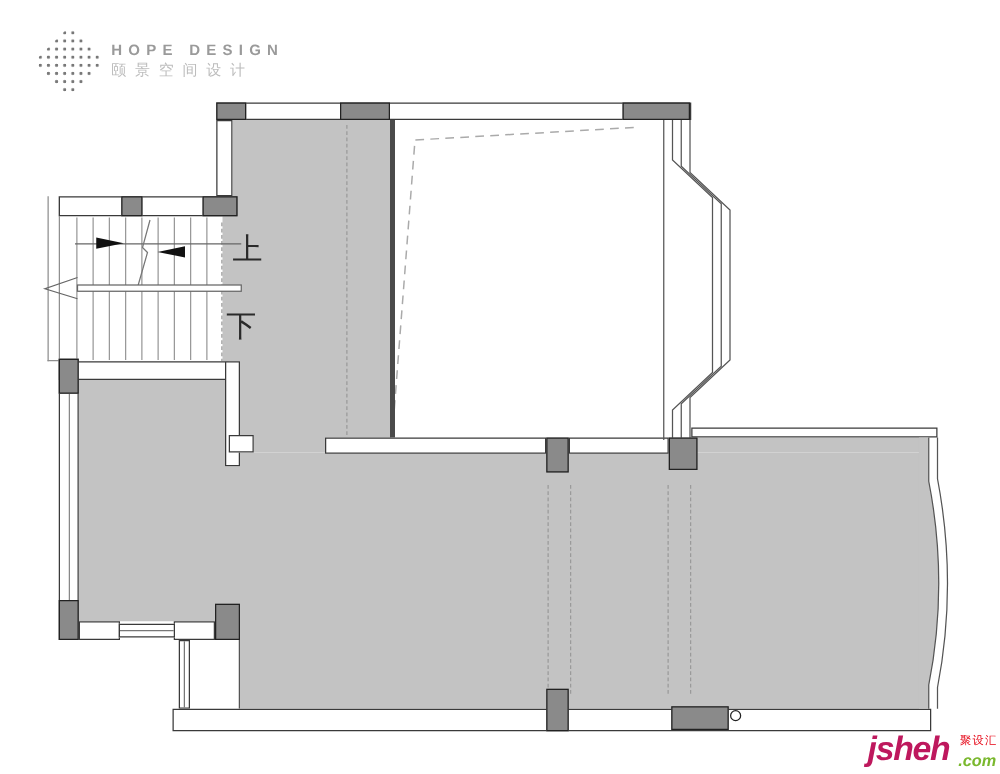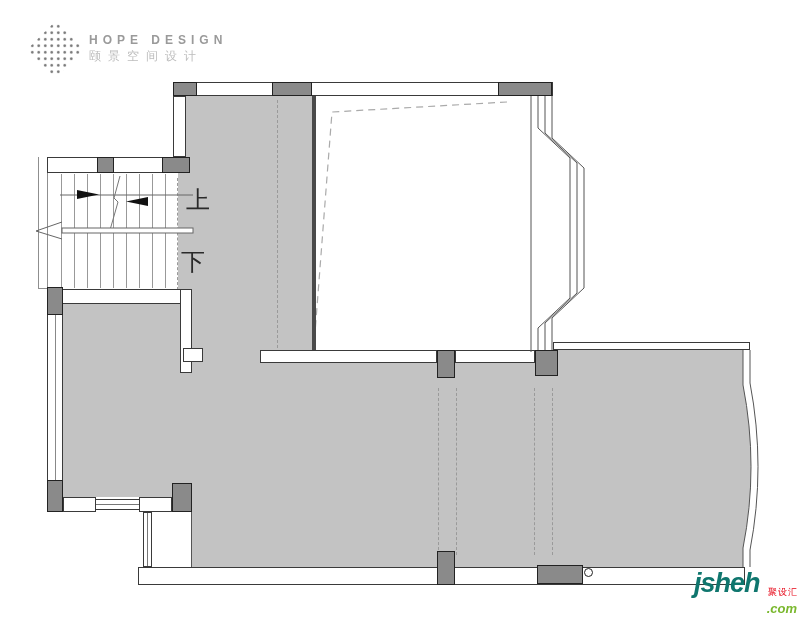--- a/index.html
+++ b/index.html
@@ -22,21 +22,21 @@
   .vline{position:absolute;width:1px;background:#999;}
   .vline-dark{position:absolute;width:1px;background:#555;}
   .dash-v{position:absolute;width:0;border-left:1px dashed #9a9a9a;}
   .innerwall{position:absolute;background:#4a4a4a;}
   .svg-abs{position:absolute;}
   .cn-label{position:absolute;font-size:24px;color:#2a2a2a;line-height:1;}
   .pivot{position:absolute;width:9px;height:9px;border:1.5px solid #222;border-radius:50%;background:#fff;box-sizing:border-box;}
 
   
   .wm{position:absolute;left:694px;top:585px;width:104px;height:32px;}
-  .wm-site{position:absolute;left:0;bottom:18px;font-size:27px;font-weight:bold;font-style:italic;color:#0f766e;letter-spacing:-1px;}
+  .wm-site{position:absolute;left:0;bottom:2px;font-size:27px;font-weight:bold;font-style:italic;color:#be185d;letter-spacing:-1px;}
   .wm-cn{position:absolute;right:0;top:1px;font-size:9px;font-weight:normal;color:#e60012;letter-spacing:1px;}
   .wm-tld{position:absolute;right:1px;bottom:1px;font-size:13px;font-weight:bold;font-style:italic;color:#7ab82e;}
 </style>
 </head>
 <body>
 
 <div class="canvas">
 
   <div class="logo-icon"></div>
   <div class="logo-title">HOPE DESIGN</div>

